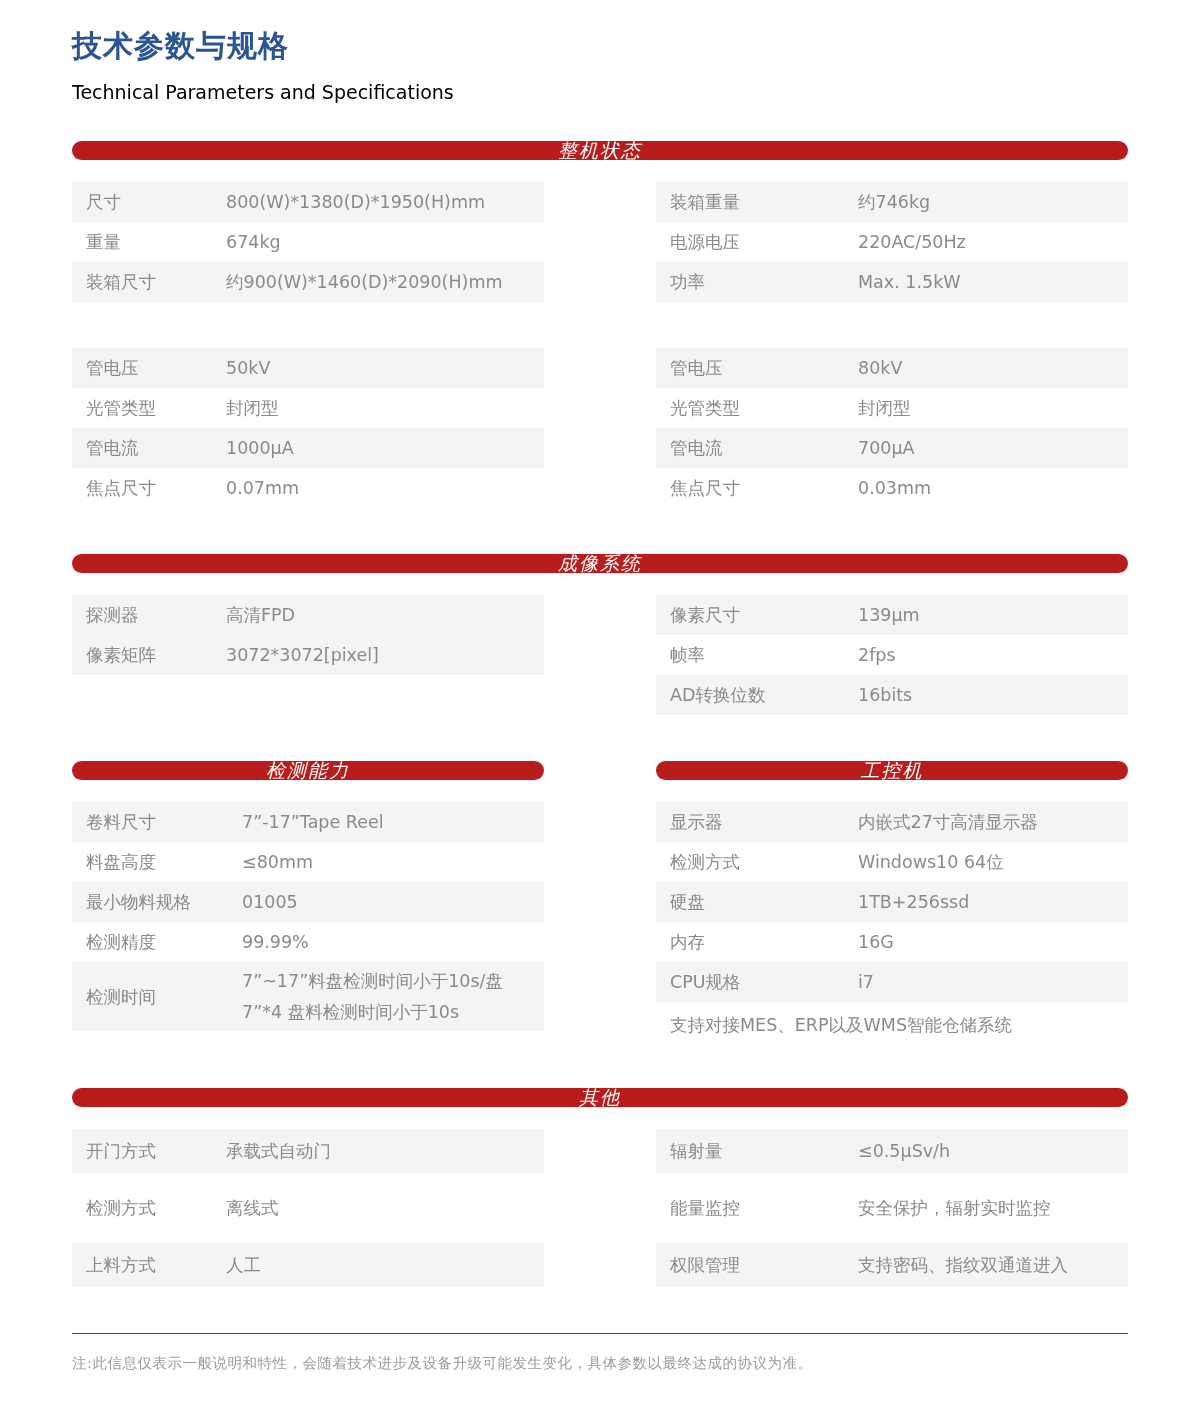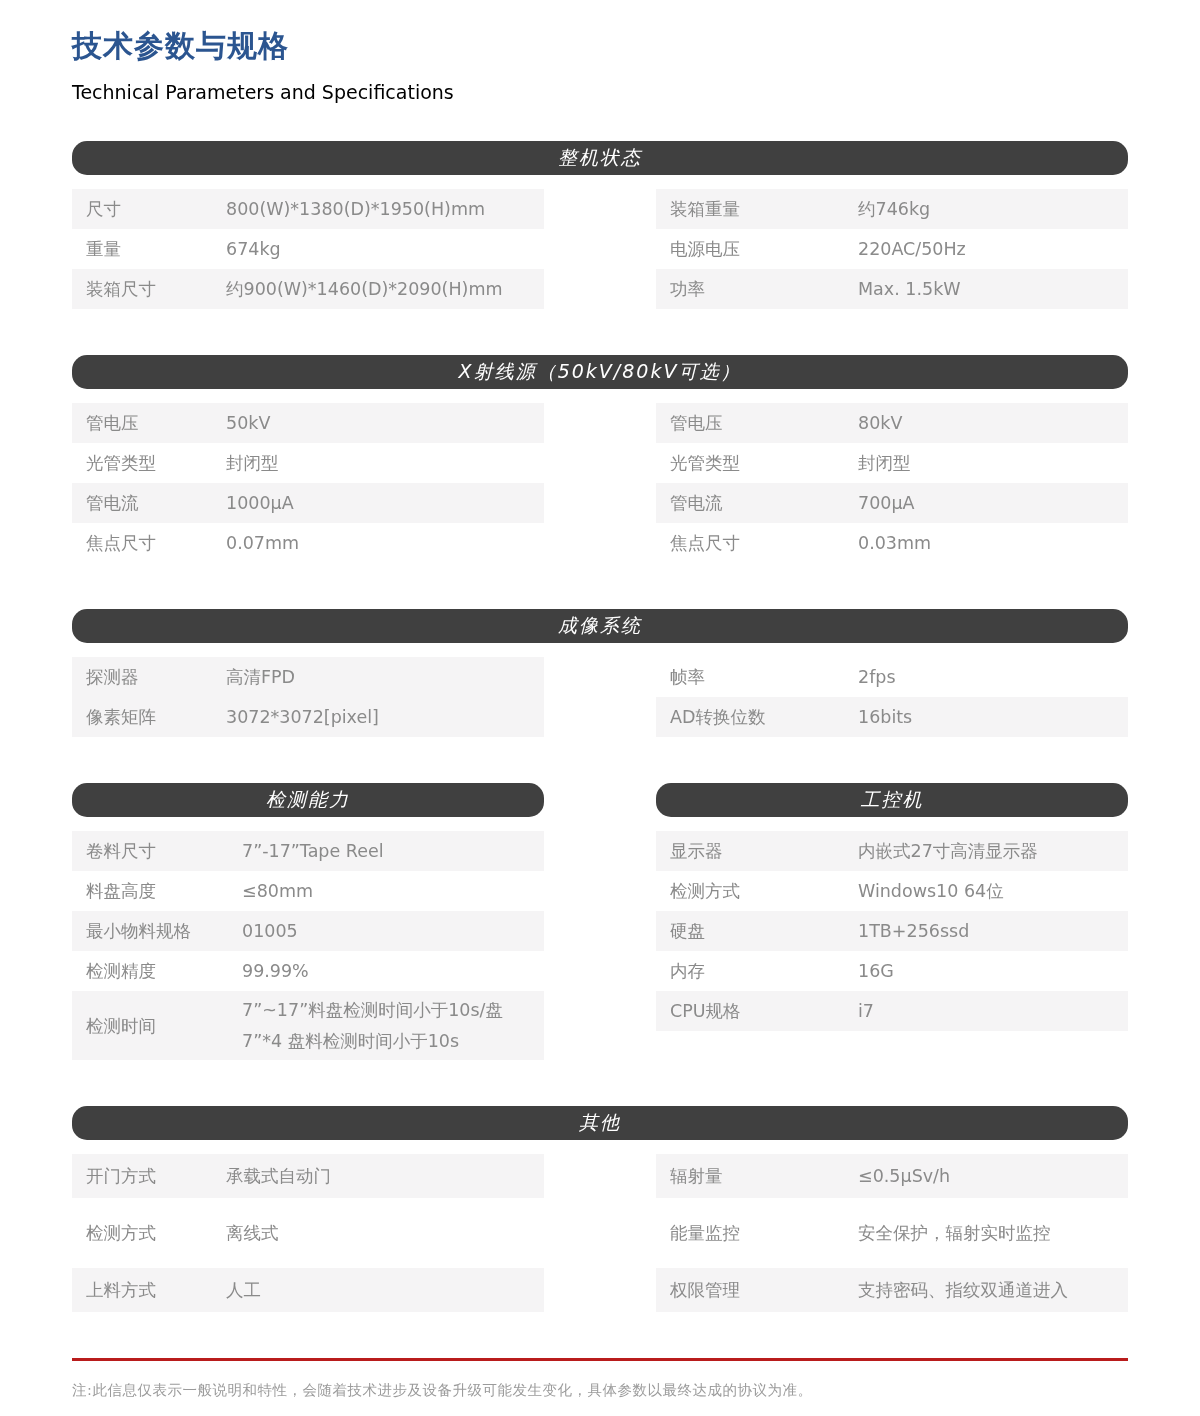--- a/index.html
+++ b/index.html
@@ -11,23 +11,23 @@
   .page{width:1056px;margin:0 0 0 72px;padding-top:26px;box-sizing:border-box;}
 
   
   .page-header{display:flex;align-items:baseline;gap:14px;margin-bottom:38px;flex-direction:column;}
   .title-cn{font-size:30px;font-weight:700;color:#2b5590;letter-spacing:1px;}
   .title-en{font-size:19px;font-weight:400;color:#000000;}
 
   
   .spec-section{margin-bottom:46px;}
   .section-bar{
-    height:34px;border-radius:15px;background:#404040;
+    height:19px;border-radius:15px;background:#b91c1c;
     display:flex;align-items:center;justify-content:center;
-    margin-bottom:14px;
+    margin-bottom:22px;
   }
   .section-bar span{color:#ffffff;font-style:italic;font-size:19px;letter-spacing:2px;}
 
   .two-col{display:grid;grid-template-columns:1fr 1fr;column-gap:112px;align-content:start;}
   .col{align-self:start;}
 
   .spec-row{
     display:flex;align-items:center;
     min-height:40px;padding:4px 10px 4px 14px;box-sizing:border-box;
     font-size:17.5px;color:#8a8a8a;
@@ -38,21 +38,21 @@
   .col-a.pair .spec-label{flex-basis:156px;}
   .spec-value{white-space:pre-line;line-height:1.75;}
   .spec-row.note{background:transparent;padding-top:10px;}
 
   
   .spaced .spec-row{min-height:44px;margin-bottom:13px;}
   .spaced .spec-row:last-child{margin-bottom:0;}
 
   
   .page-footer{
-    border-top:3px solid #b91c1c;
+    border-top:1px solid #b91c1c;
     margin-top:34px;padding-top:20px;
     font-size:14.5px;color:#9b9b9b;letter-spacing:0.5px;
   }
 </style>
 </head>
 <body>
 
 <div class="page">
   <div class="page-header">
     <span class="title-cn">技术参数与规格</span>
@@ -93,23 +93,20 @@
               </div>
               <div class="spec-row shade">
                 <span class="spec-label">功率</span>
                 <span class="spec-value">Max. 1.5kW</span>
               </div>
             </div>
           </div>
         </div>
       </div>
       <div class="spec-section">
-        <div class="section-bar">
-          <span>X射线源（50kV/80kV可选）</span>
-        </div>
         <div class="two-col">
           <div class="col col-a">
             <div class="spec-table">
               <div class="spec-row shade">
                 <span class="spec-label">管电压</span>
                 <span class="spec-value">50kV</span>
               </div>
               <div class="spec-row">
                 <span class="spec-label">光管类型</span>
                 <span class="spec-value">封闭型</span>
@@ -158,20 +155,24 @@
                 <span class="spec-value">高清FPD</span>
               </div>
               <div class="spec-row shade">
                 <span class="spec-label">像素矩阵</span>
                 <span class="spec-value">3072*3072[pixel]</span>
               </div>
             </div>
           </div>
           <div class="col col-b">
             <div class="spec-table">
+              <div class="spec-row shade">
+                <span class="spec-label">像素尺寸</span>
+                <span class="spec-value">139μm</span>
+              </div>
               <div class="spec-row">
                 <span class="spec-label">帧率</span>
                 <span class="spec-value">2fps</span>
               </div>
               <div class="spec-row shade">
                 <span class="spec-label">AD转换位数</span>
                 <span class="spec-value">16bits</span>
               </div>
             </div>
           </div>
@@ -225,20 +226,21 @@
                 <span class="spec-value">1TB+256ssd</span>
               </div>
               <div class="spec-row">
                 <span class="spec-label">内存</span>
                 <span class="spec-value">16G</span>
               </div>
               <div class="spec-row shade">
                 <span class="spec-label">CPU规格</span>
                 <span class="spec-value">i7</span>
               </div>
+              <div class="spec-row note">支持对接MES、ERP以及WMS智能仓储系统</div>
             </div>
           </div>
         </div>
       </div>
       <div class="spec-section">
         <div class="section-bar">
           <span>其他</span>
         </div>
         <div class="two-col spaced">
           <div class="col col-a">

